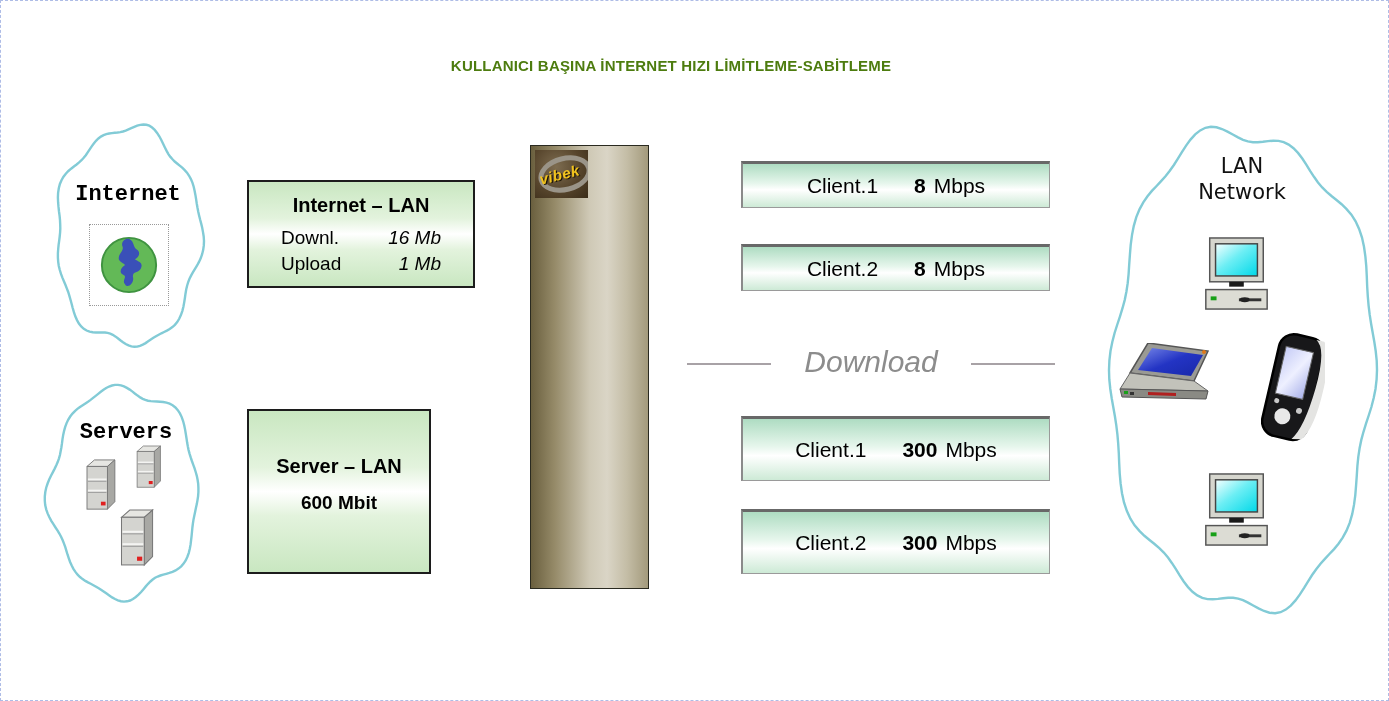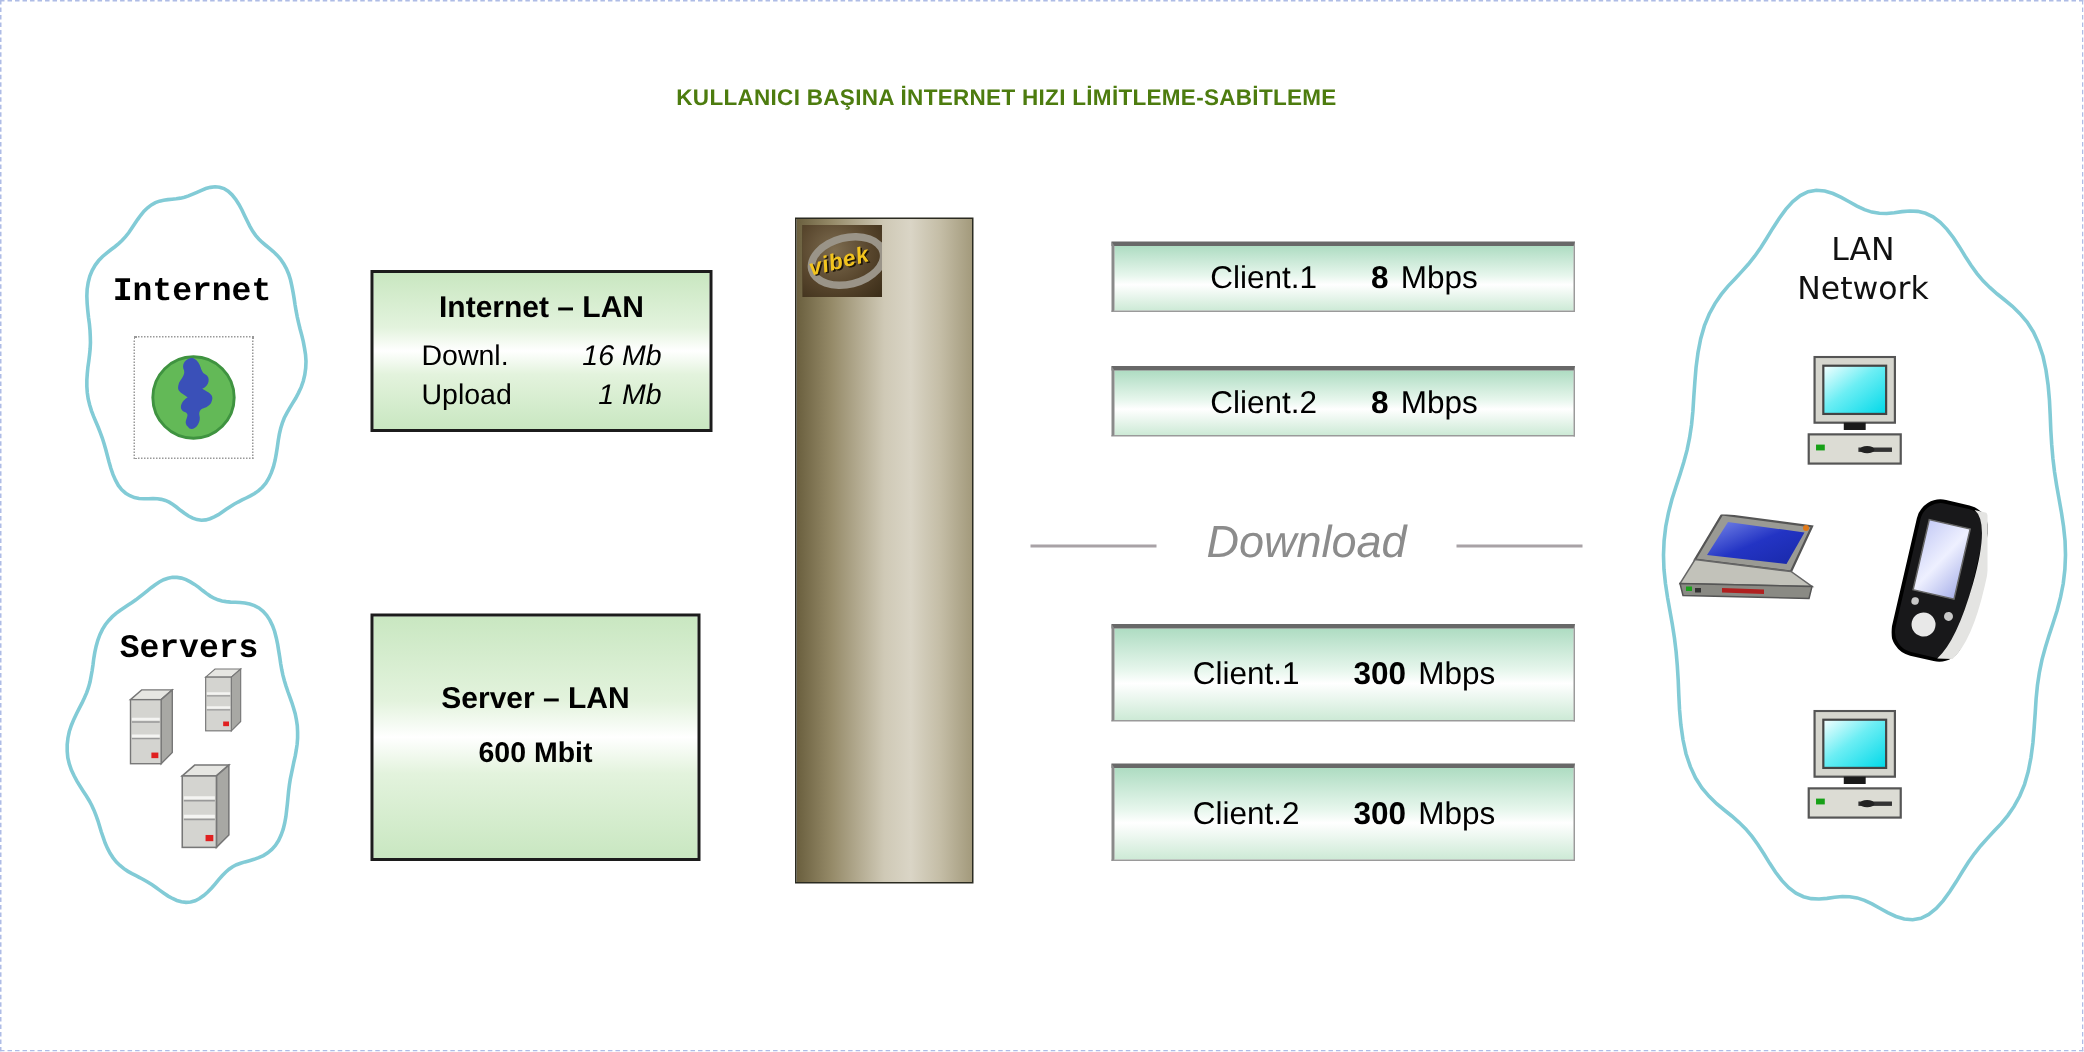--- a/index.html
+++ b/index.html
@@ -175,21 +175,21 @@
     <div class="bw-row" style="margin-top:10px">
       <span class="bw-label">Downl.</span>
       <span class="bw-value">16 Mb</span>
     </div>
     <div class="bw-row">
       <span class="bw-label">Upload</span>
       <span class="bw-value">1 Mb</span>
     </div>
   </div>
 
-  <div class="green-box" style="left:246px;top:408px;width:220px;height:165px;padding-top:44px">
+  <div class="green-box" style="left:246px;top:408px;width:184px;height:165px;padding-top:44px">
     <div class="box-title">Server – LAN</div>
     <div style="font-size:19px;font-weight:bold;margin-top:14px">600 Mbit</div>
   </div>
 
   <div class="shaper">
     <div class="vibek">
       <div class="swoosh"></div>
       <div class="vibek-text">vibek</div>
     </div>
   </div>

